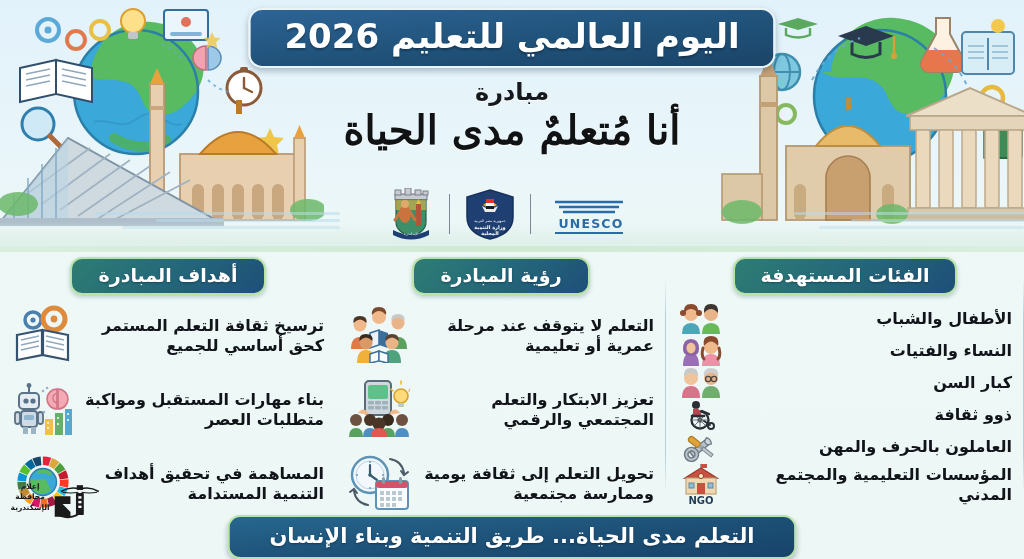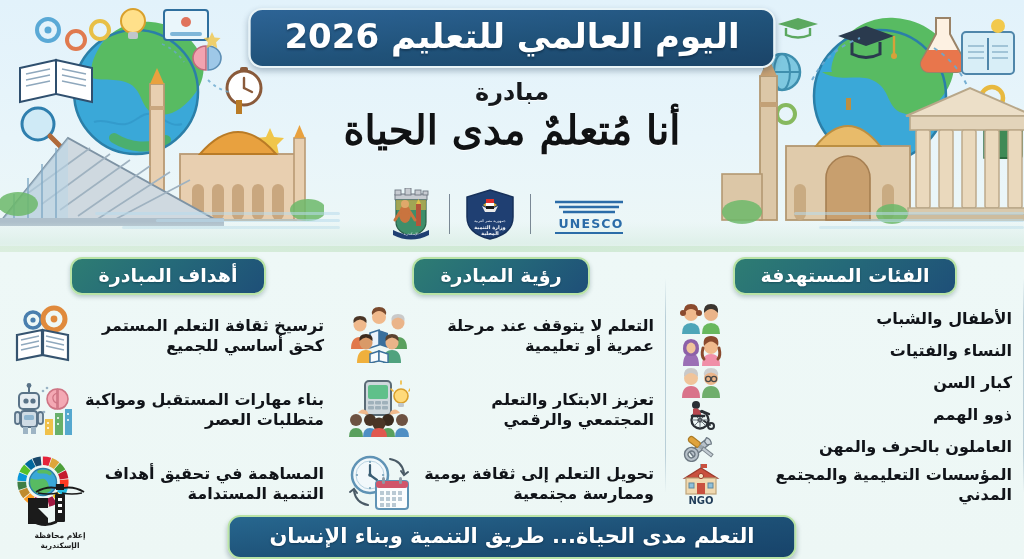--- a/index.html
+++ b/index.html
@@ -147,22 +147,22 @@
     background:linear-gradient(175deg,#27678f 0%,#1d5076 55%,#17436a 100%);
     border:2px solid #b9e3a6;
     box-shadow:0 3px 5px rgba(15,45,70,.28);
   }
   .footer-pill h3 {
     font-size:21px; font-weight:bold; color:#fff; white-space:nowrap;
     text-shadow:0 1px 2px rgba(0,30,50,.5);
   }
 
   .media-logo {
-    position:absolute; left:10px; bottom:5px; width:100px; height:86px;
-    display:flex; flex-direction:column; align-items:center; justify-content:flex-start;
+    position:absolute; left:10px; bottom:19px; width:100px; height:86px;
+    display:flex; flex-direction:row; align-items:center; justify-content:flex-start;
   }
   .media-logo-cap {
     font-size:7.5px; font-weight:bold; color:#1b1b1b; text-align:center;
     line-height:1.35; letter-spacing:.3px; margin-top:1px;
   }
 </style>
 </head>
 <body>
 
 <div class="poster">
@@ -768,21 +768,21 @@
                   <line x1="26.5" y1="14.5" x2="15.5" y2="25.5"></line>
               </g>
               <circle cx="17" cy="5" r="4" fill="#2a2f35"></circle>
               <path d="M14 9q5-2 7 2l2 6h-9z" fill="#b8474f"></path>
               <path d="M23 11l7 3" stroke="#2a2f35" stroke-width="2.4" stroke-linecap="round" fill="none"></path>
               <path d="M13 16h12" stroke="#2a2f35" stroke-width="2.6" stroke-linecap="round"></path>
               <circle cx="32" cy="26" r="3" fill="none" stroke="#2a2f35" stroke-width="2"></circle>
               <path d="M25 21l6 4" stroke="#2a2f35" stroke-width="2" stroke-linecap="round"></path>
             </svg>
           </span>
-          <span class="item-text">ذوو الهمم</span>
+          <span class="item-text">ذوو ثقافة</span>
         </div>
 
         <div class="item">
           <span class="item-icon">
             <svg width="44" height="30" viewBox="0 0 44 30" aria-hidden="true">
               <g transform="rotate(-38 22 15)">
                 <path d="M10 12h22a6 6 0 0 1 0 6H10z" fill="#b8c2ca" stroke="#6d7983" stroke-width="1.4"></path>
                 <path d="M10 8a7 7 0 1 0 0 14 7 7 0 0 0 0-14zm0 3.6a3.4 3.4 0 1 1 0 6.8 3.4 3.4 0 0 1 0-6.8z" fill="#b8c2ca" stroke="#6d7983" stroke-width="1.4"></path>
                 <path d="M32 11a7 7 0 0 1 0 8l-4-2v-4z" fill="#cdd6dc" stroke="#6d7983" stroke-width="1.2"></path>
               </g>

